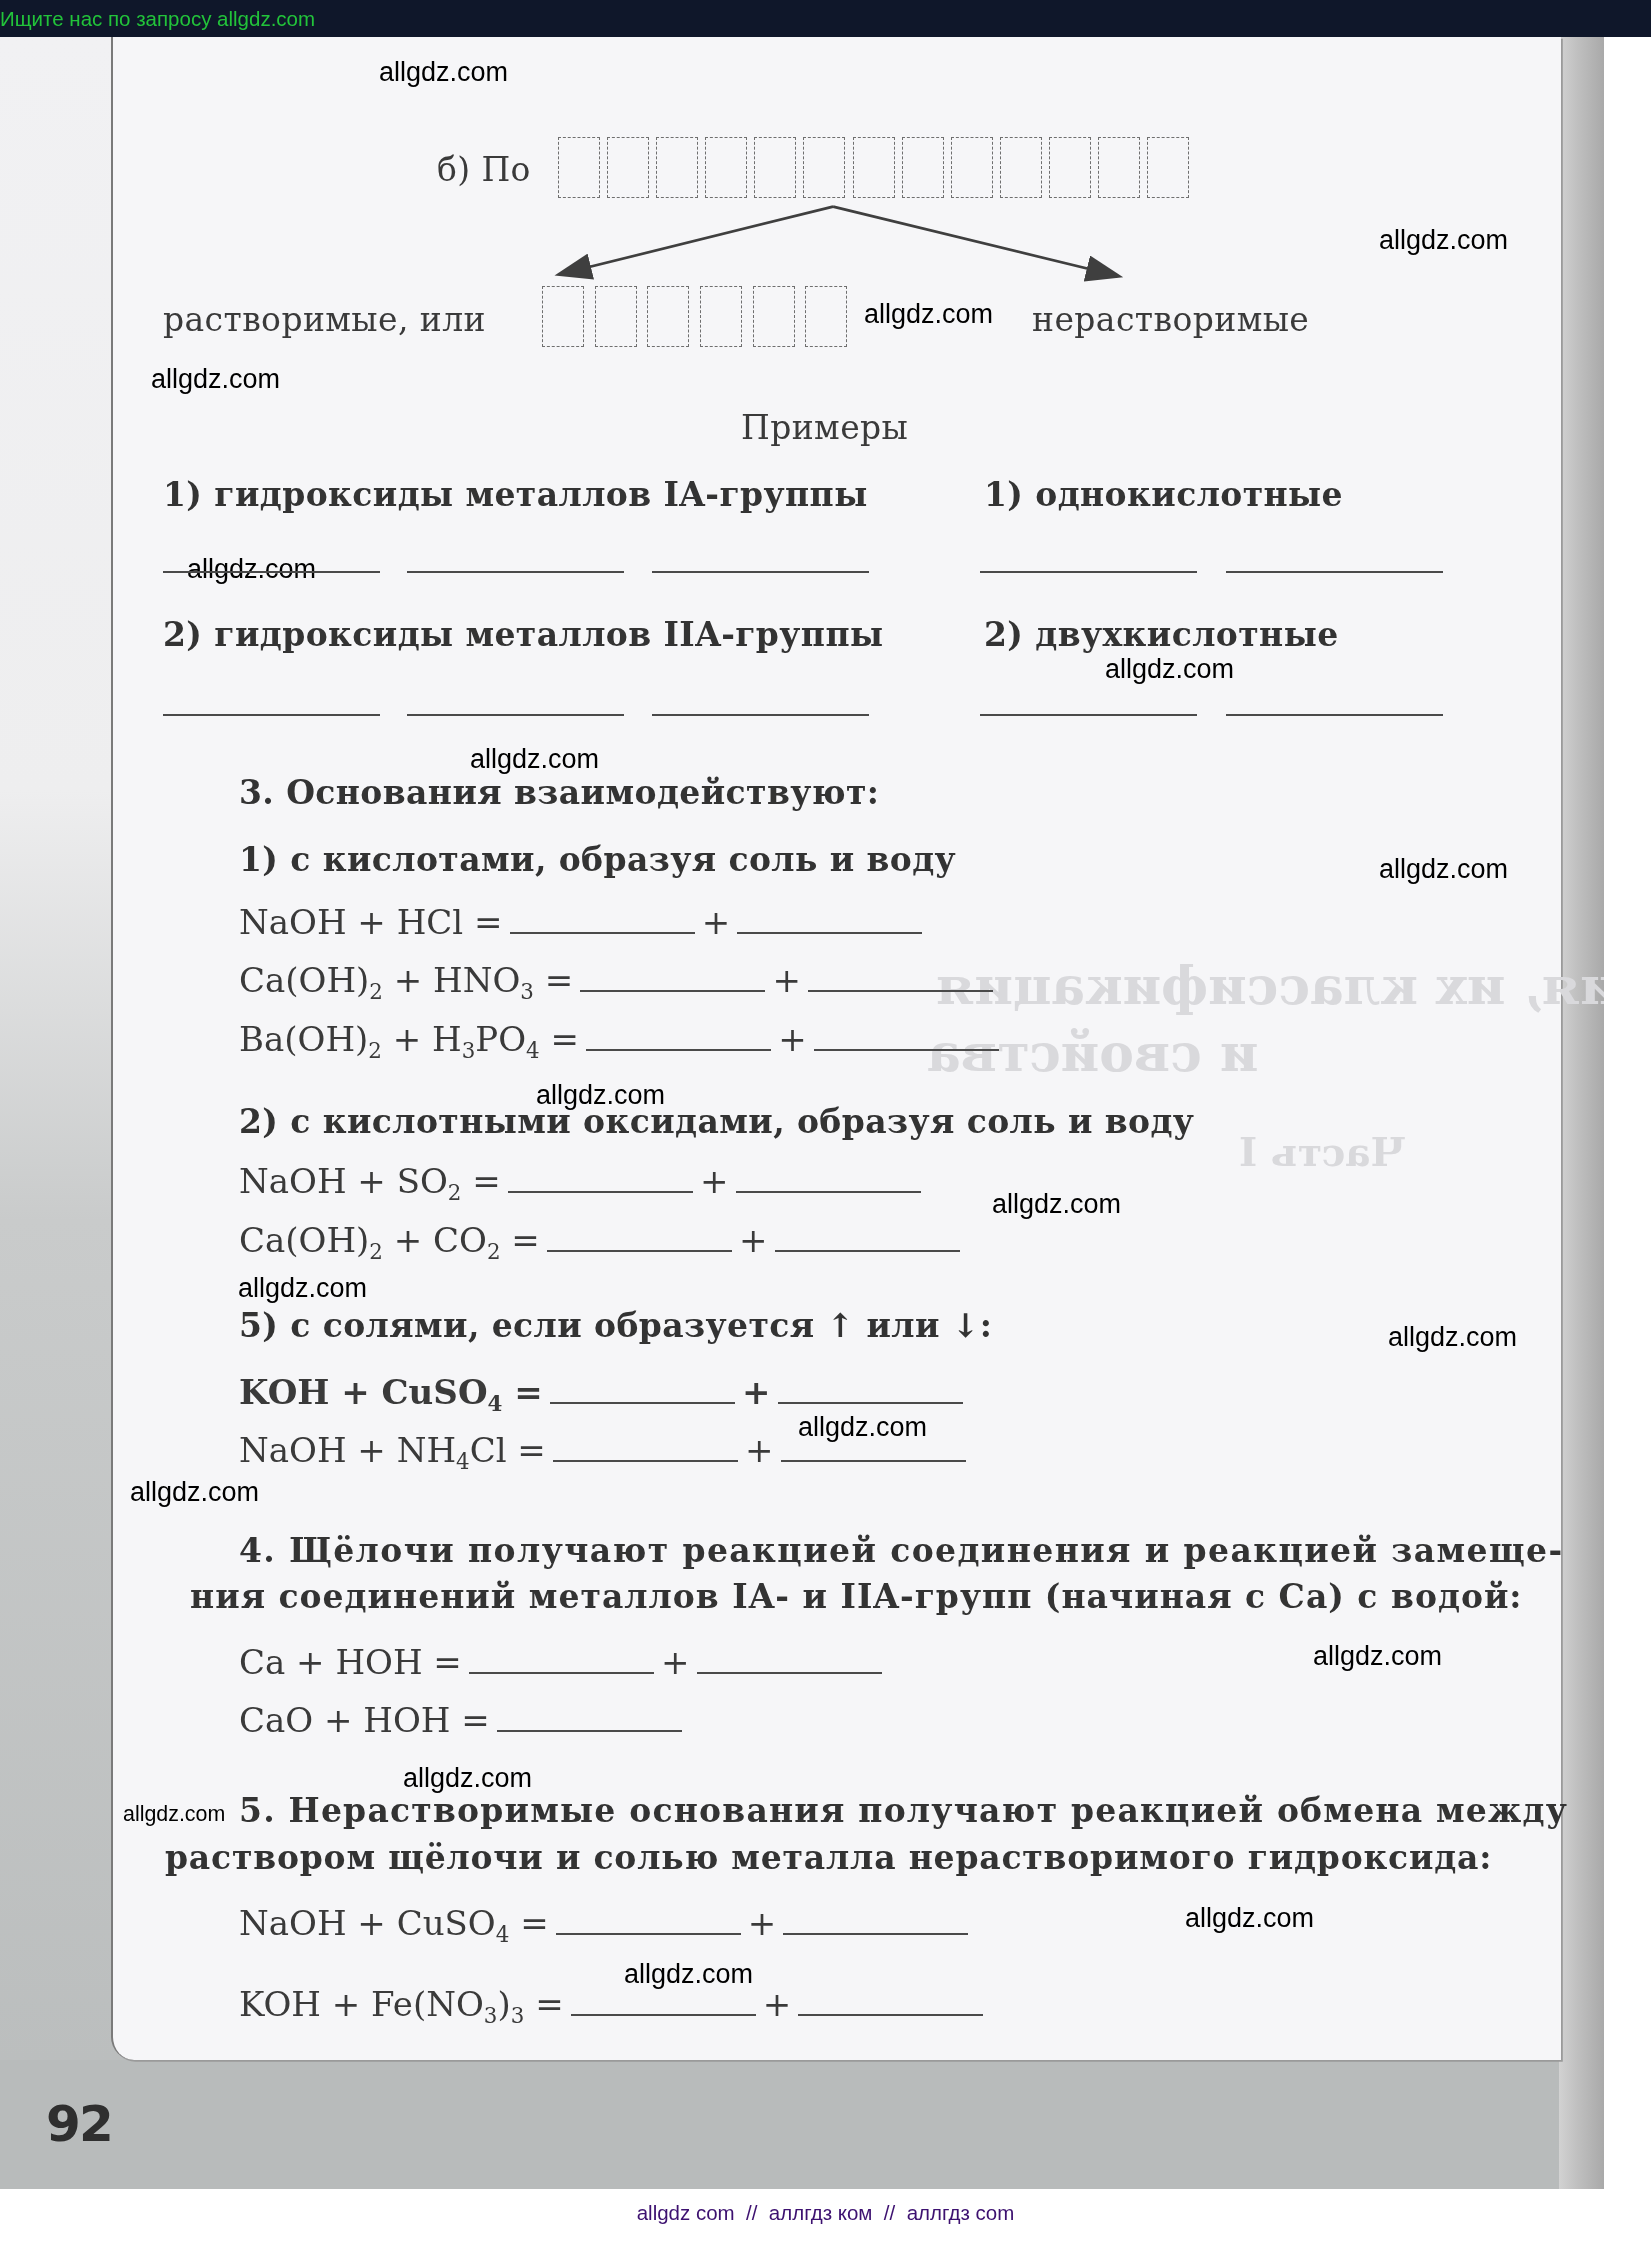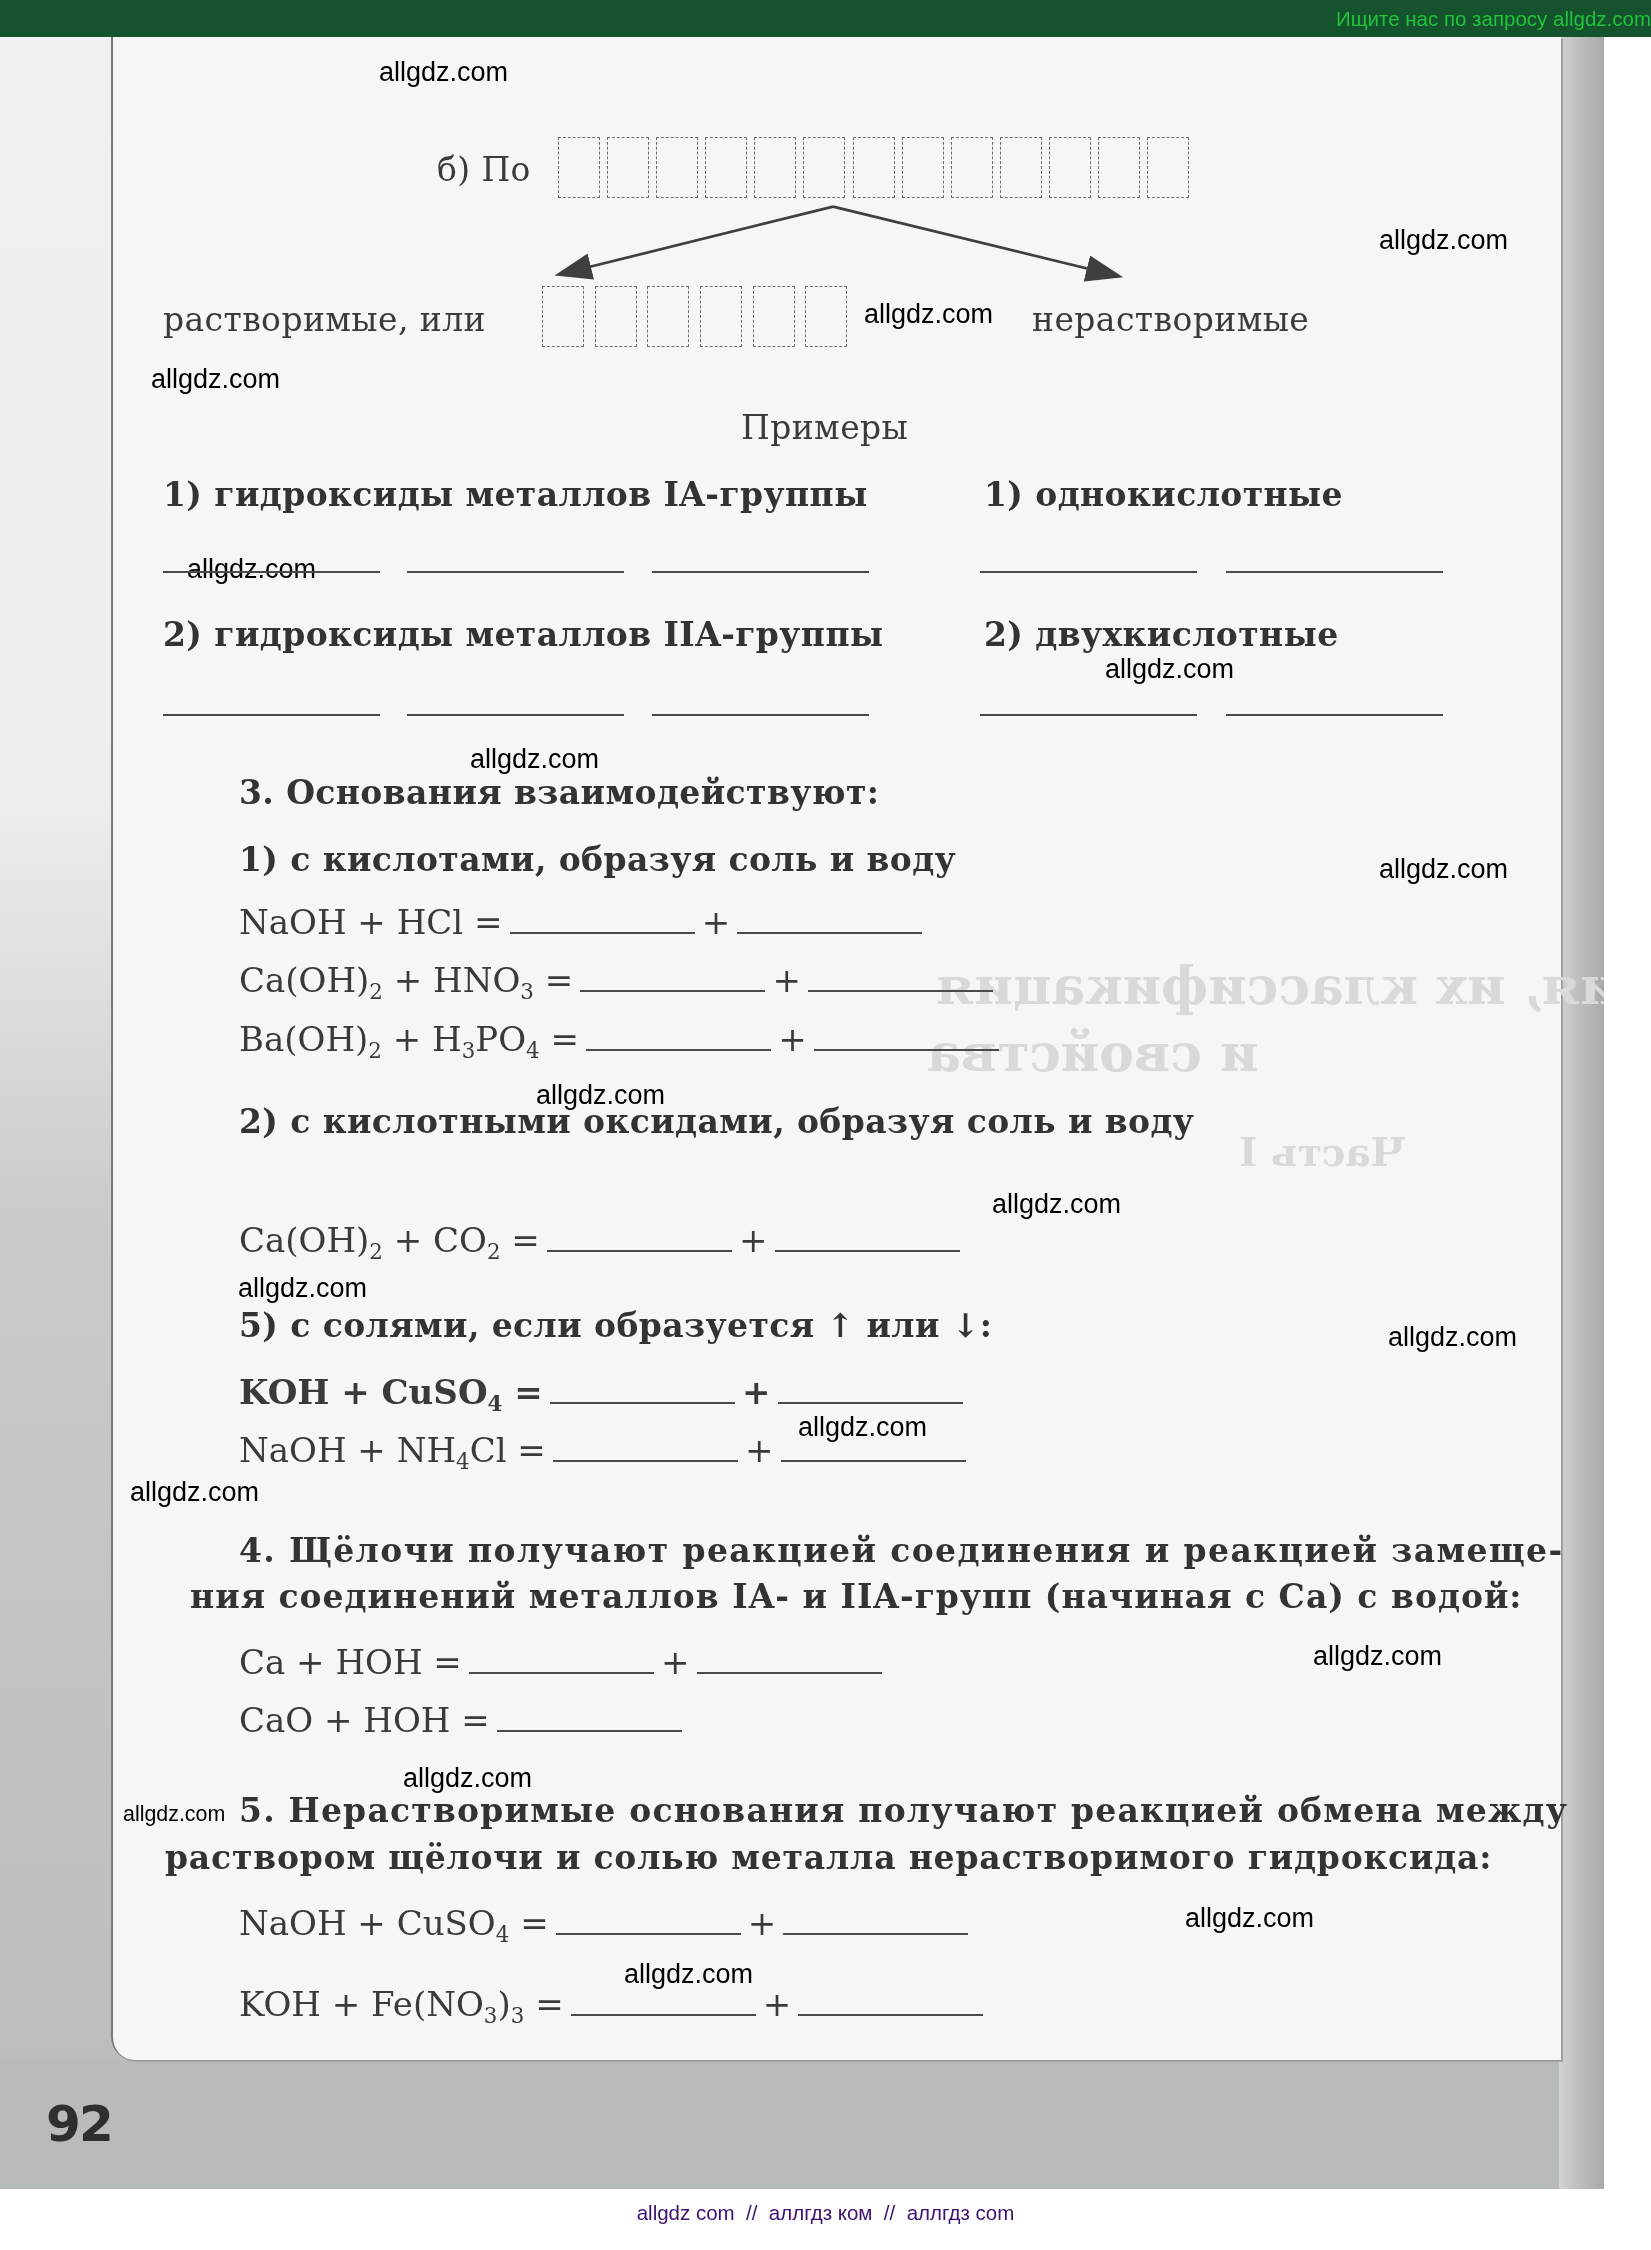--- a/index.html
+++ b/index.html
@@ -3,21 +3,21 @@
 <meta charset="utf-8">
 <style>
   html, body { margin: 0; padding: 0; }
   body {
     width: 1651px; height: 2250px; position: relative; overflow: hidden;
     background: #ffffff;
     font-family: "DejaVu Serif", "Liberation Serif", serif;
   }
   .top-banner {
     position: absolute; left: 0; top: 0; width: 1651px; height: 37px;
-    background: #14532d; text-align: right;
+    background: #0f172a; text-align: left;
     font-family: "Liberation Sans", sans-serif; font-size: 20.5px; line-height: 37px;
   }
   .footer-banner {
     position: absolute; left: 0; top: 2189px; width: 1651px; height: 61px;
     background: #ffffff; text-align: center;
     font-family: "Liberation Sans", sans-serif; font-size: 20.5px; line-height: 48px;
   }
   .scan {
     position: absolute; left: 0; top: 37px; width: 1604px; height: 2152px;
     background: linear-gradient(180deg, #f1f1f3 0%, #eeeeef 35%, #c9cbcb 55%, #b9bcbc 100%);
@@ -180,20 +180,23 @@
     <span>NaOH + HCl =</span><span class="line-inline" style="width:185px;"></span><span>+</span><span class="line-inline" style="width:185px;"></span>
   </div>
   <div class="eq" style="left:239px; top:960px;">
     <span>Ca(OH)<sub>2</sub> + HNO<sub>3</sub> =</span><span class="line-inline" style="width:185px;"></span><span>+</span><span class="line-inline" style="width:185px;"></span>
   </div>
   <div class="eq" style="left:239px; top:1019px;">
     <span>Ba(OH)<sub>2</sub> + H<sub>3</sub>PO<sub>4</sub> =</span><span class="line-inline" style="width:185px;"></span><span>+</span><span class="line-inline" style="width:185px;"></span>
   </div>
 
   <div class="t bold" style="left:239px; top:1102px;">2) с кислотными оксидами, образуя соль и воду</div>
+  <div class="eq" style="left:239px; top:1161px;">
+    <span>NaOH + SO<sub>2</sub> =</span><span class="line-inline" style="width:185px;"></span><span>+</span><span class="line-inline" style="width:185px;"></span>
+  </div>
   <div class="eq" style="left:239px; top:1220px;">
     <span>Ca(OH)<sub>2</sub> + CO<sub>2</sub> =</span><span class="line-inline" style="width:185px;"></span><span>+</span><span class="line-inline" style="width:185px;"></span>
   </div>
 
   <div class="t bold" style="left:239px; top:1306px;">5) с солями, если образуется ↑ или ↓:</div>
   <div class="eq" style="left:239px; top:1372px;font-weight:bold;">
     <span>KOH + CuSO<sub>4</sub> =</span><span class="line-inline" style="width:185px;"></span><span>+</span><span class="line-inline" style="width:185px;"></span>
   </div>
   <div class="eq" style="left:239px; top:1430px;">
     <span>NaOH + NH<sub>4</sub>Cl =</span><span class="line-inline" style="width:185px;"></span><span>+</span><span class="line-inline" style="width:185px;"></span>

